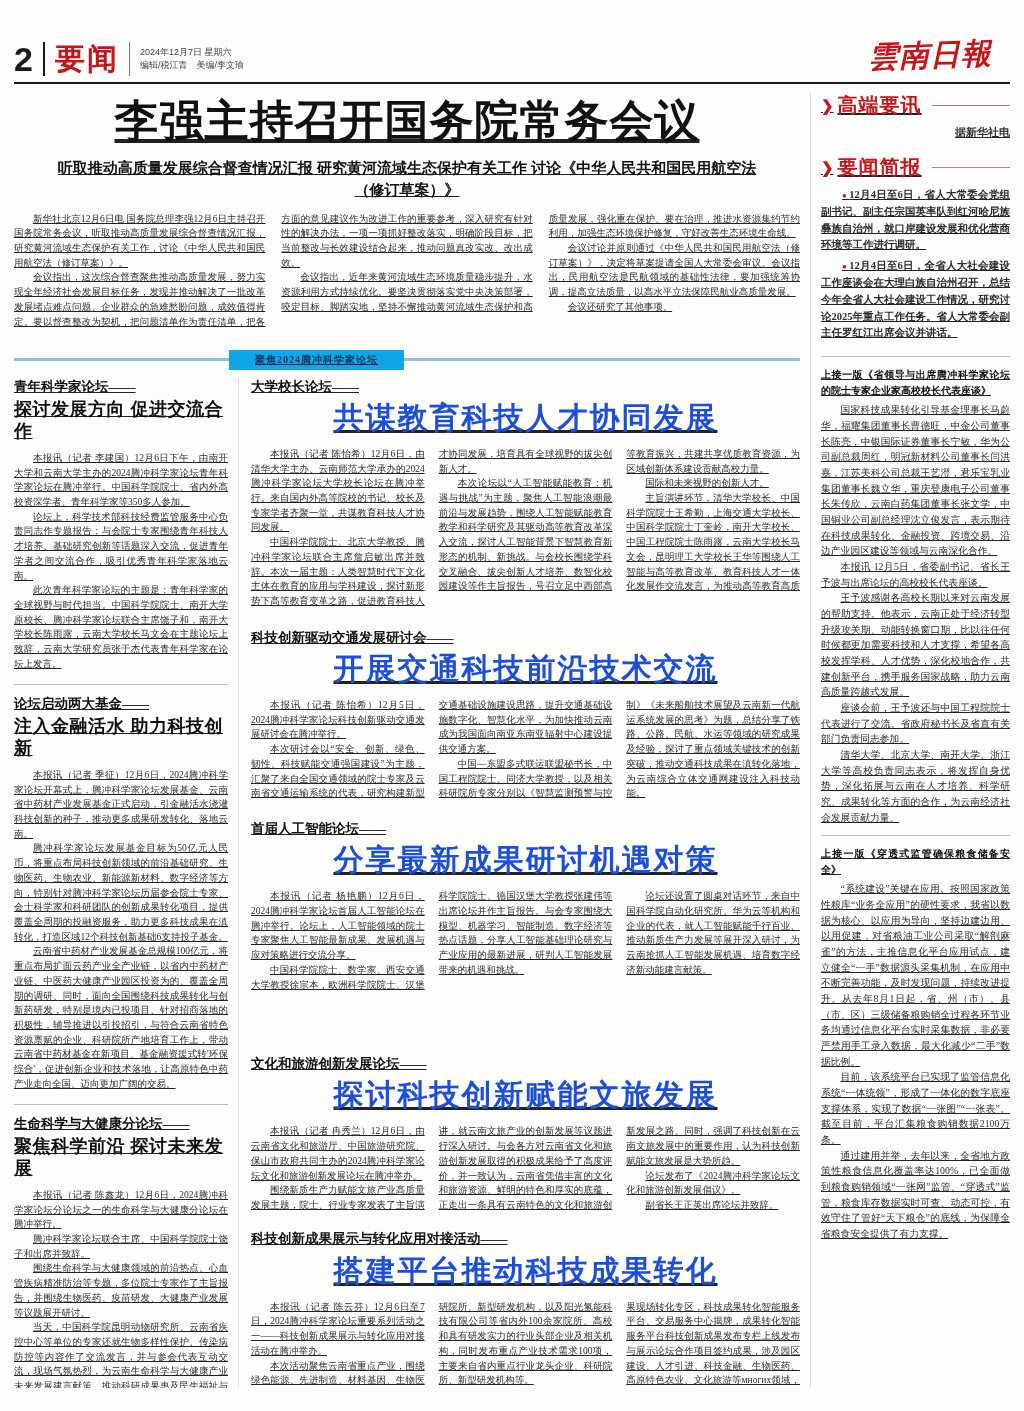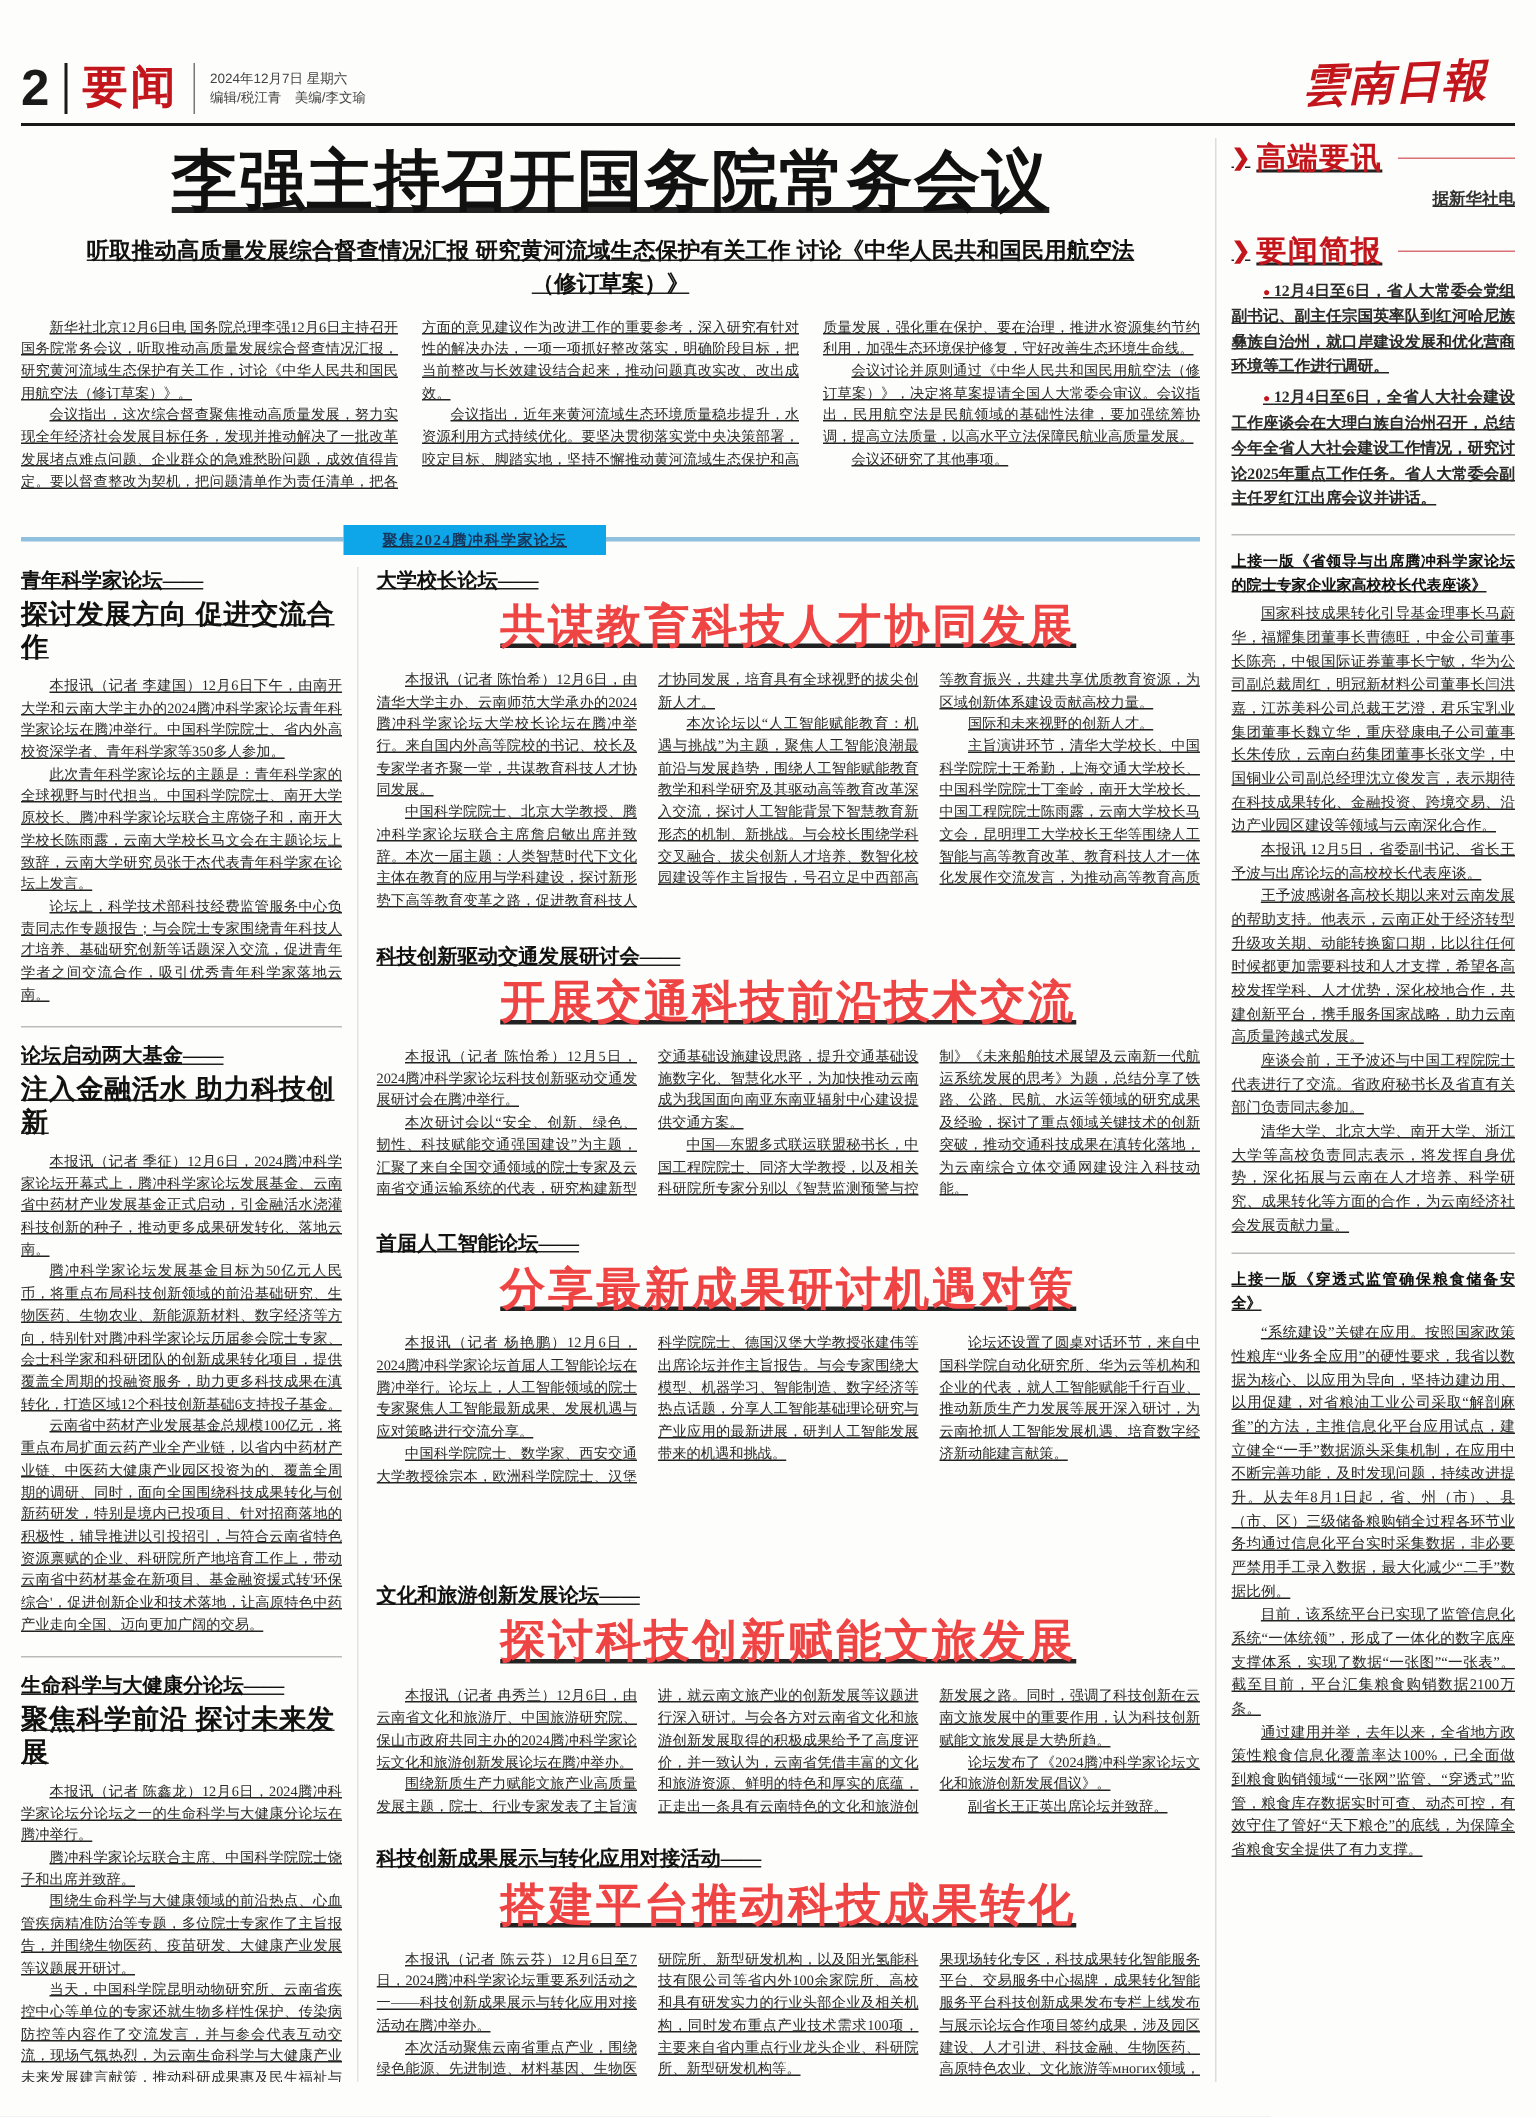--- a/index.html
+++ b/index.html
@@ -47,21 +47,21 @@
   
   .columns{display:flex;height:1052px;overflow:hidden;}
   .left-col{flex:0 0 214px;overflow:hidden;padding-right:10px;border-right:1px solid #e2e2e2;}
   .mid-col{flex:1;overflow:hidden;padding-left:12px;}
   
   .kicker{font-family:"Liberation Serif",serif;font-weight:700;font-size:13.5px;color:#111;margin:0 0 2px 0;line-height:1.35;}
   .l-head{font-family:"Liberation Sans",sans-serif;font-weight:900;font-size:18px;color:#111;margin:2px 0 8px 0;line-height:1.25;letter-spacing:.5px;}
   .l-art .body-text p{font-size:9.5px;}
   .art-rule{border:none;border-top:1px solid #bbb;margin:12px 0 10px 0;}
   .m-art{margin-bottom:14px;}
-  .m-head{font-family:"Liberation Sans",sans-serif;font-weight:900;color:#ef4444;text-align:center;
+  .m-head{font-family:"Liberation Sans",sans-serif;font-weight:900;color:#1d4ed8;text-align:center;
           font-size:30px;letter-spacing:2px;margin:2px 0 10px 0;line-height:1.3;}
   .m-body{column-count:3;column-gap:14px;overflow:hidden;}
   
   .brief{margin-bottom:14px;}
   .brief-head{display:flex;align-items:center;gap:4px;margin-bottom:6px;}
   .brief-arrow{color:#c3161c;font-family:"Liberation Sans",sans-serif;font-weight:900;font-size:15px;line-height:1;}
   .brief-title{color:#c3161c;font-family:"Liberation Sans",sans-serif;font-weight:900;font-size:20px;letter-spacing:1px;}
   .brief-line{flex:1;height:1px;background:#c3161c;opacity:.6;margin-left:6px;}
   .brief-items p{margin:0 0 4px 0;text-indent:2em;font-size:10.5px;font-weight:600;line-height:1.6;color:#2b2b2b;text-align:justify;}
   .brief-items p::before{content:"● ";color:#c3161c;font-size:8px;}
@@ -115,22 +115,22 @@
 
       <div class="columns">
 
         <div class="left-col">
 
           <article class="l-art">
             <h3 class="kicker">青年科学家论坛——</h3>
             <h2 class="l-head">探讨发展方向 促进交流合作</h2>
             <div class="body-text">
                 <p>本报讯（记者 李建国）12月6日下午，由南开大学和云南大学主办的2024腾冲科学家论坛青年科学家论坛在腾冲举行。中国科学院院士、省内外高校资深学者、青年科学家等350多人参加。</p>
+                <p>论坛上，科学技术部科技经费监管服务中心负责同志作专题报告；与会院士专家围绕青年科技人才培养、基础研究创新等话题深入交流，促进青年学者之间交流合作，吸引优秀青年科学家落地云南。</p>
                 <p>此次青年科学家论坛的主题是：青年科学家的全球视野与时代担当。中国科学院院士、南开大学原校长、腾冲科学家论坛联合主席饶子和，南开大学校长陈雨露，云南大学校长马文会在主题论坛上致辞，云南大学研究员张于杰代表青年科学家在论坛上发言。</p>
-                <p>论坛上，科学技术部科技经费监管服务中心负责同志作专题报告；与会院士专家围绕青年科技人才培养、基础研究创新等话题深入交流，促进青年学者之间交流合作，吸引优秀青年科学家落地云南。</p>
               </div>
           </article>
           <hr class="art-rule">
 
           <article class="l-art">
             <h3 class="kicker">论坛启动两大基金——</h3>
             <h2 class="l-head">注入金融活水 助力科技创新</h2>
             <div class="body-text">
                 <p>本报讯（记者 季征）12月6日，2024腾冲科学家论坛开幕式上，腾冲科学家论坛发展基金、云南省中药材产业发展基金正式启动，引金融活水浇灌科技创新的种子，推动更多成果研发转化、落地云南。</p>
                 <p>腾冲科学家论坛发展基金目标为50亿元人民币，将重点布局科技创新领域的前沿基础研究、生物医药、生物农业、新能源新材料、数字经济等方向，特别针对腾冲科学家论坛历届参会院士专家、会士科学家和科研团队的创新成果转化项目，提供覆盖全周期的投融资服务，助力更多科技成果在滇转化，打造区域12个科技创新基础6支持投子基金。</p>

